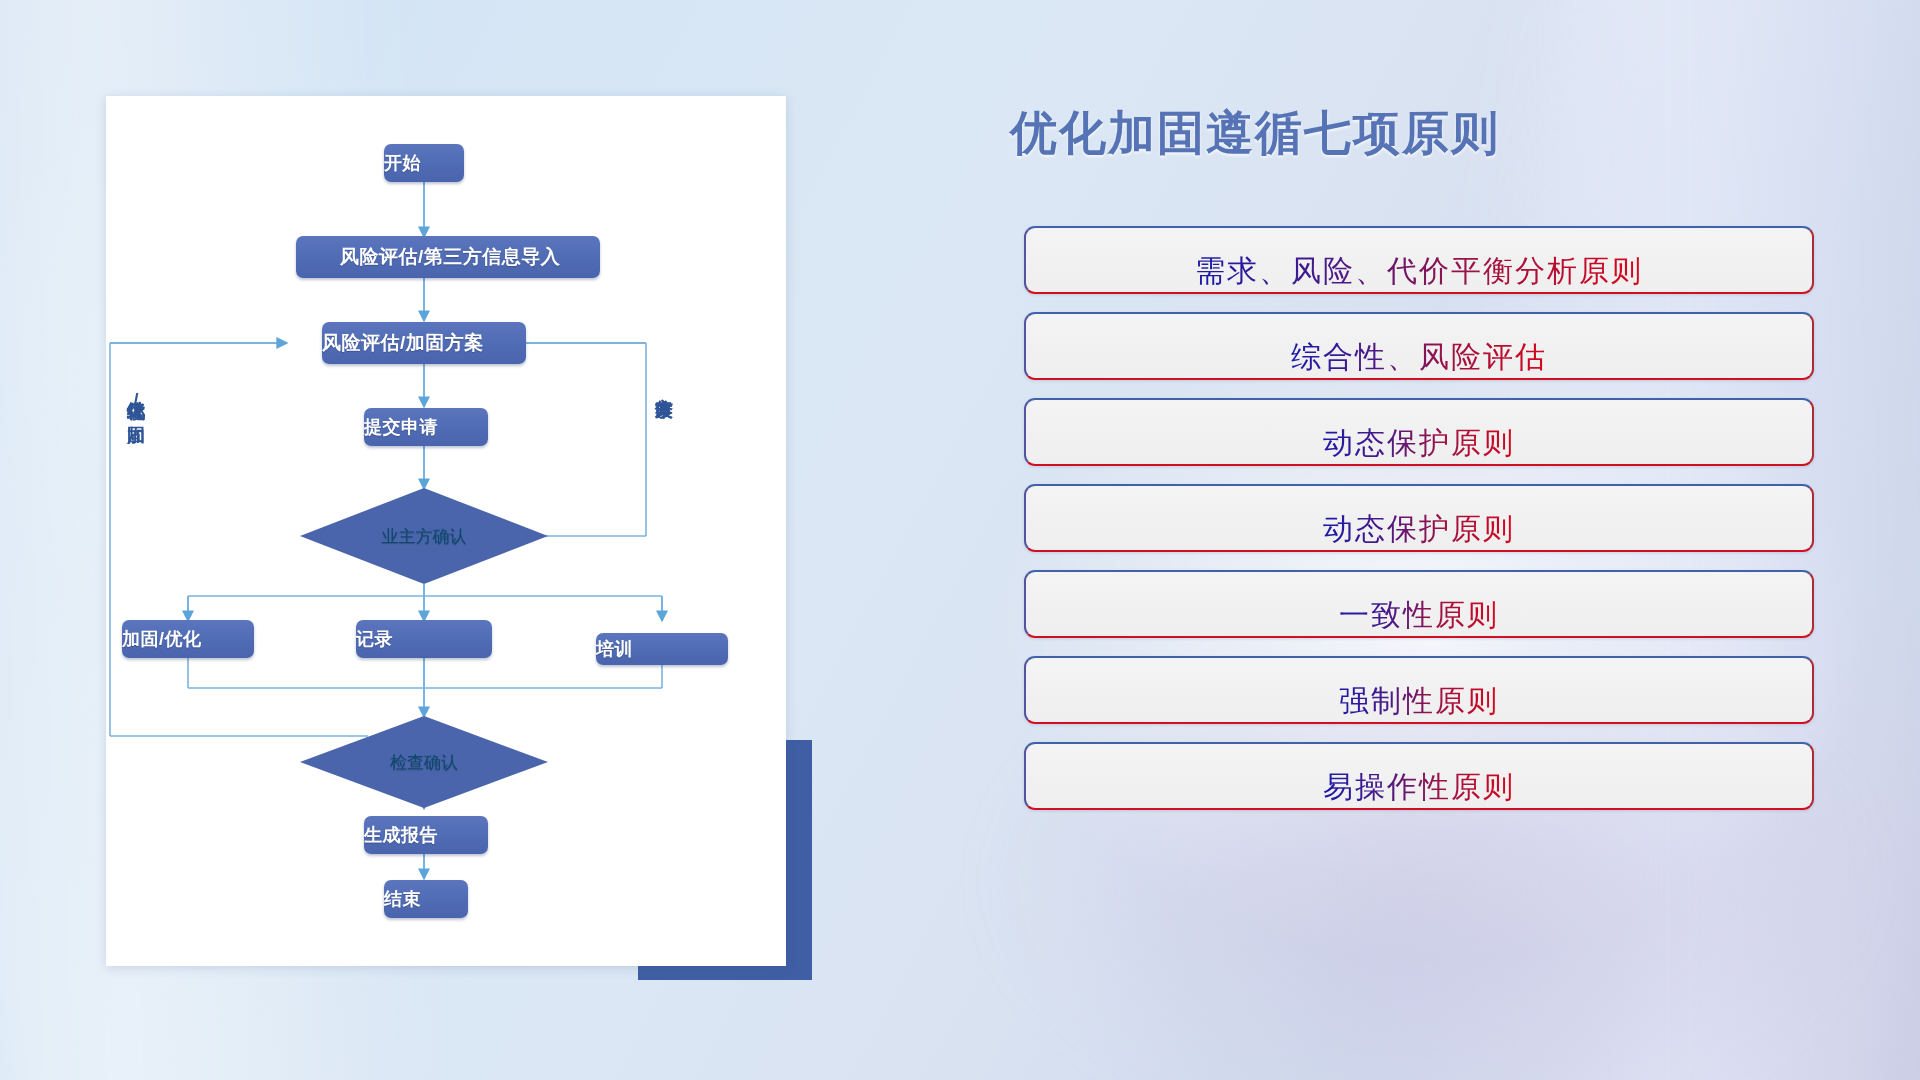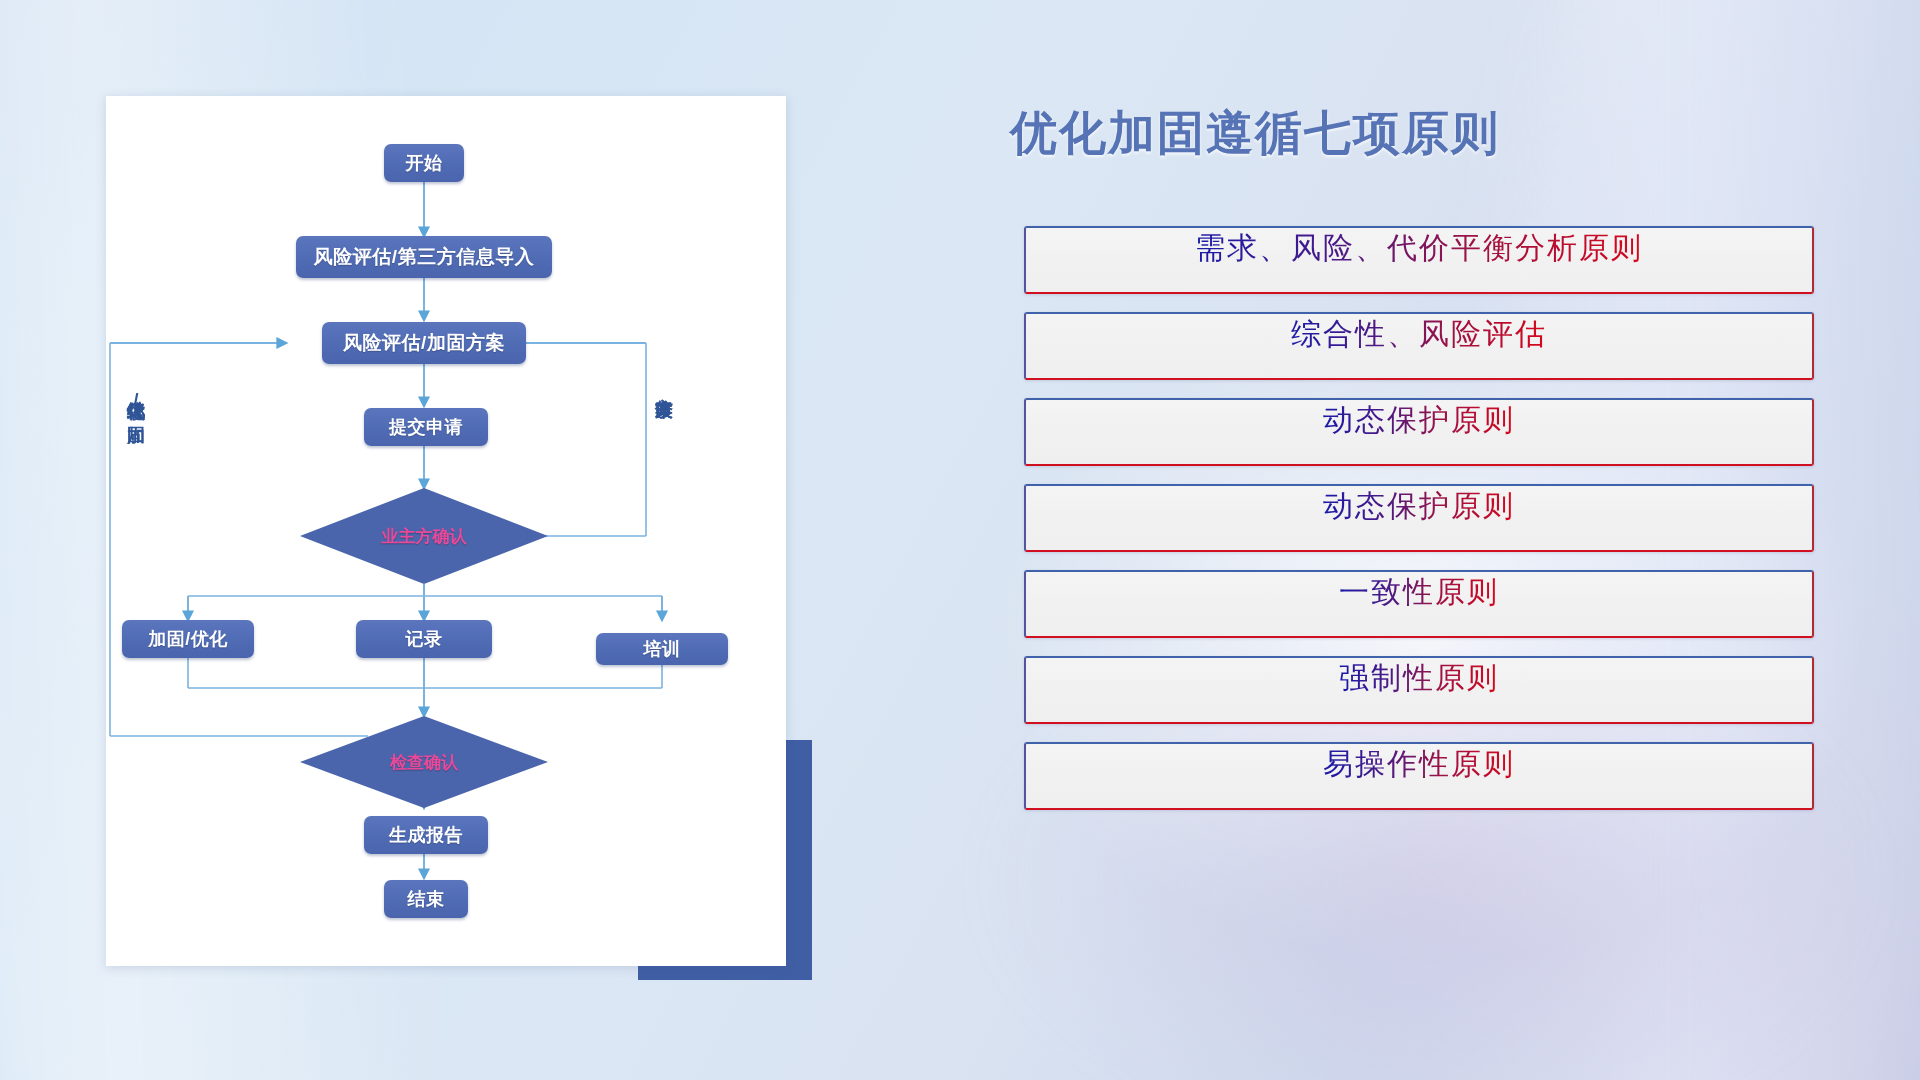--- a/index.html
+++ b/index.html
@@ -66,21 +66,20 @@
     box-shadow: 0 2px 10px rgba(60,90,140,0.18);
   }
 
   #flow-svg { position: absolute; left: 0; top: 0; }
 
   .node {
     position: absolute;
     box-sizing: border-box;
     display: flex;
     align-items: center;
-    justify-content: center;
     color: #ffffff;
     font-weight: bold;
     letter-spacing: 0.5px;
     text-shadow: 0 1px 1px rgba(0,0,0,0.22);
     background: linear-gradient(180deg, #5b76bd 0%, #4f6bb4 55%, #4a65ae 100%);
     border-radius: 7px;
     box-shadow: 0 2px 3px rgba(40,60,110,0.30);
   }
 
   .diamond-wrap {
@@ -90,22 +89,22 @@
     justify-content: center;
   }
   .diamond-shape {
     position: absolute;
     left: 0; top: 0; width: 100%; height: 100%;
     background: #4a65ab;
     clip-path: polygon(50% 0%, 100% 50%, 50% 100%, 0% 50%);
   }
   .diamond-label {
     position: relative;
-    color: #ec4899;
-    font-weight: bold;
+    color: #0c4a6e;
+    font-weight: normal;
     text-shadow: 0 1px 1px rgba(0,0,0,0.25);
   }
 
   .vlabel {
     position: absolute;
     writing-mode: vertical-rl;
     text-orientation: upright;
     color: #2f5597;
     font-weight: bold;
     letter-spacing: 1px;
@@ -139,28 +138,28 @@
     left: 14px;
     top: 130px;
     width: 790px;
   }
 
   .principle-card {
     position: relative;
     box-sizing: border-box;
     height: 68px;
     margin-bottom: 18px;
-    border-radius: 3px;
+    border-radius: 11px;
     background: linear-gradient(180deg, #f4f4f4 0%, #f1f1f1 50%, #efefef 100%);
     border-top: 2px solid #3f62ab;
     border-left: 2px solid #53539e;
     border-right: 2px solid #b02a35;
     border-bottom: 2px solid #d01020;
     display: flex;
-    align-items: flex-start;
+    align-items: flex-end;
     justify-content: center;
     box-shadow: 0 1px 3px rgba(70,90,140,0.18);
   }
 
   .principle-text {
     font-size: 30px;
     font-weight: 500;
     letter-spacing: 2px;
     background-image: linear-gradient(90deg, #1a1aa8 0%, #4b1a86 32%, #9d1244 62%, #d6071b 100%);
     -webkit-background-clip: text;
@@ -219,21 +218,21 @@
         <path d="M 318 680 L 318 712" marker-end="url(#arrow)"></path>
 
         <path d="M 318 752 L 318 782" marker-end="url(#arrow)"></path>
       </g>
     </svg>
 
     <div class="node" style="left:278px; top:48px; width:80px; height:38px; font-size:18px;">
       <span>开始</span>
     </div>
 
-    <div class="node" style="left:190px; top:140px; width:256px; height:42px; font-size:19px;">
+    <div class="node" style="left:190px; top:140px; width:304px; height:42px; font-size:19px;padding-left:44px;">
       <span>风险评估/第三方信息导入</span>
     </div>
 
     <div class="node" style="left:216px; top:226px; width:204px; height:42px; font-size:19px;">
       <span>风险评估/加固方案</span>
     </div>
 
     <div class="node" style="left:258px; top:312px; width:124px; height:38px; font-size:18px;">
       <span>提交申请</span>
     </div>

